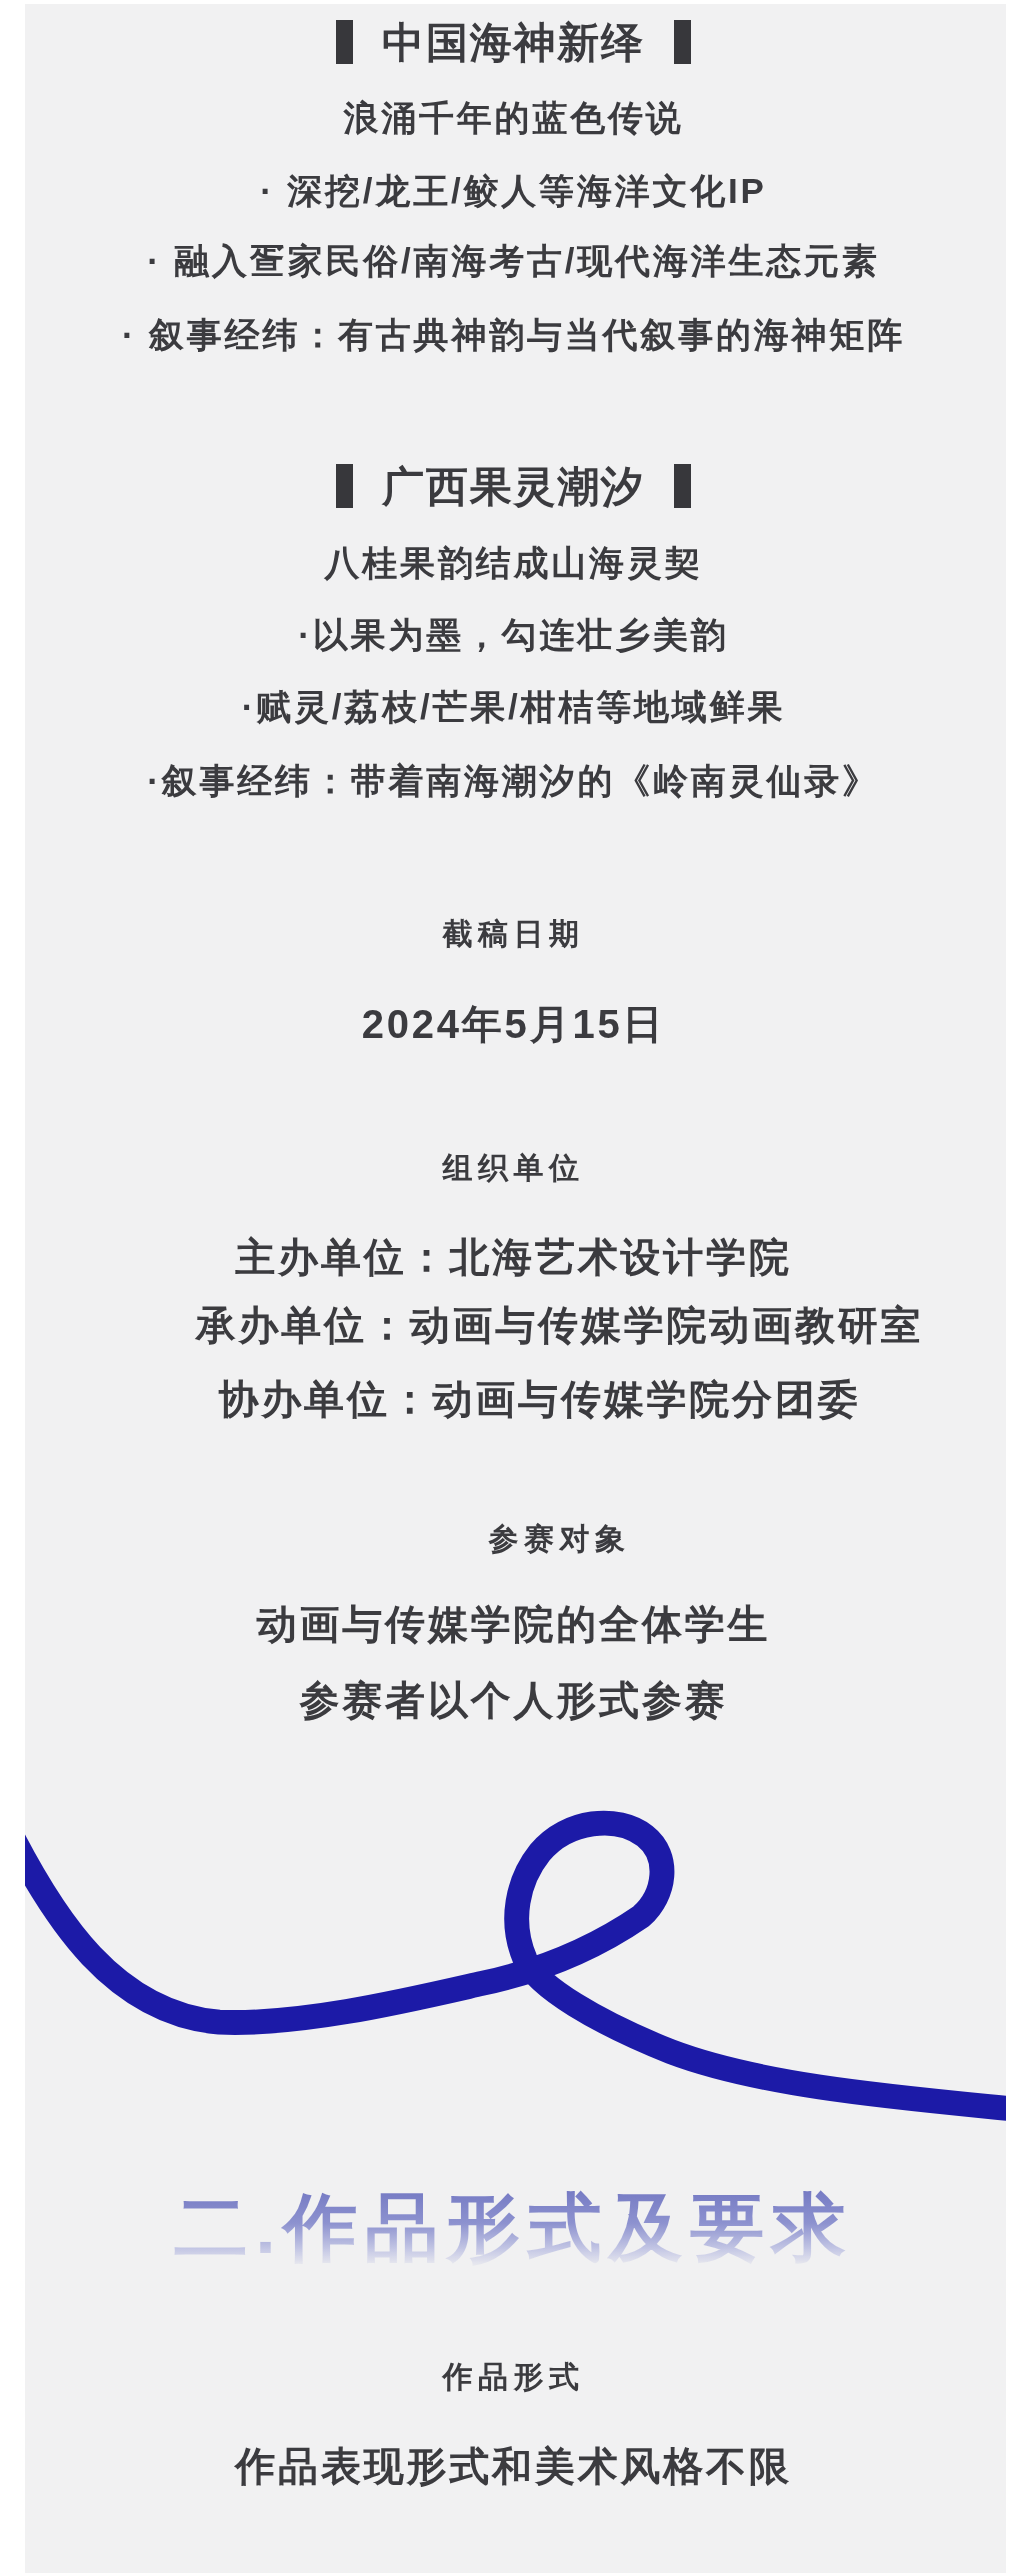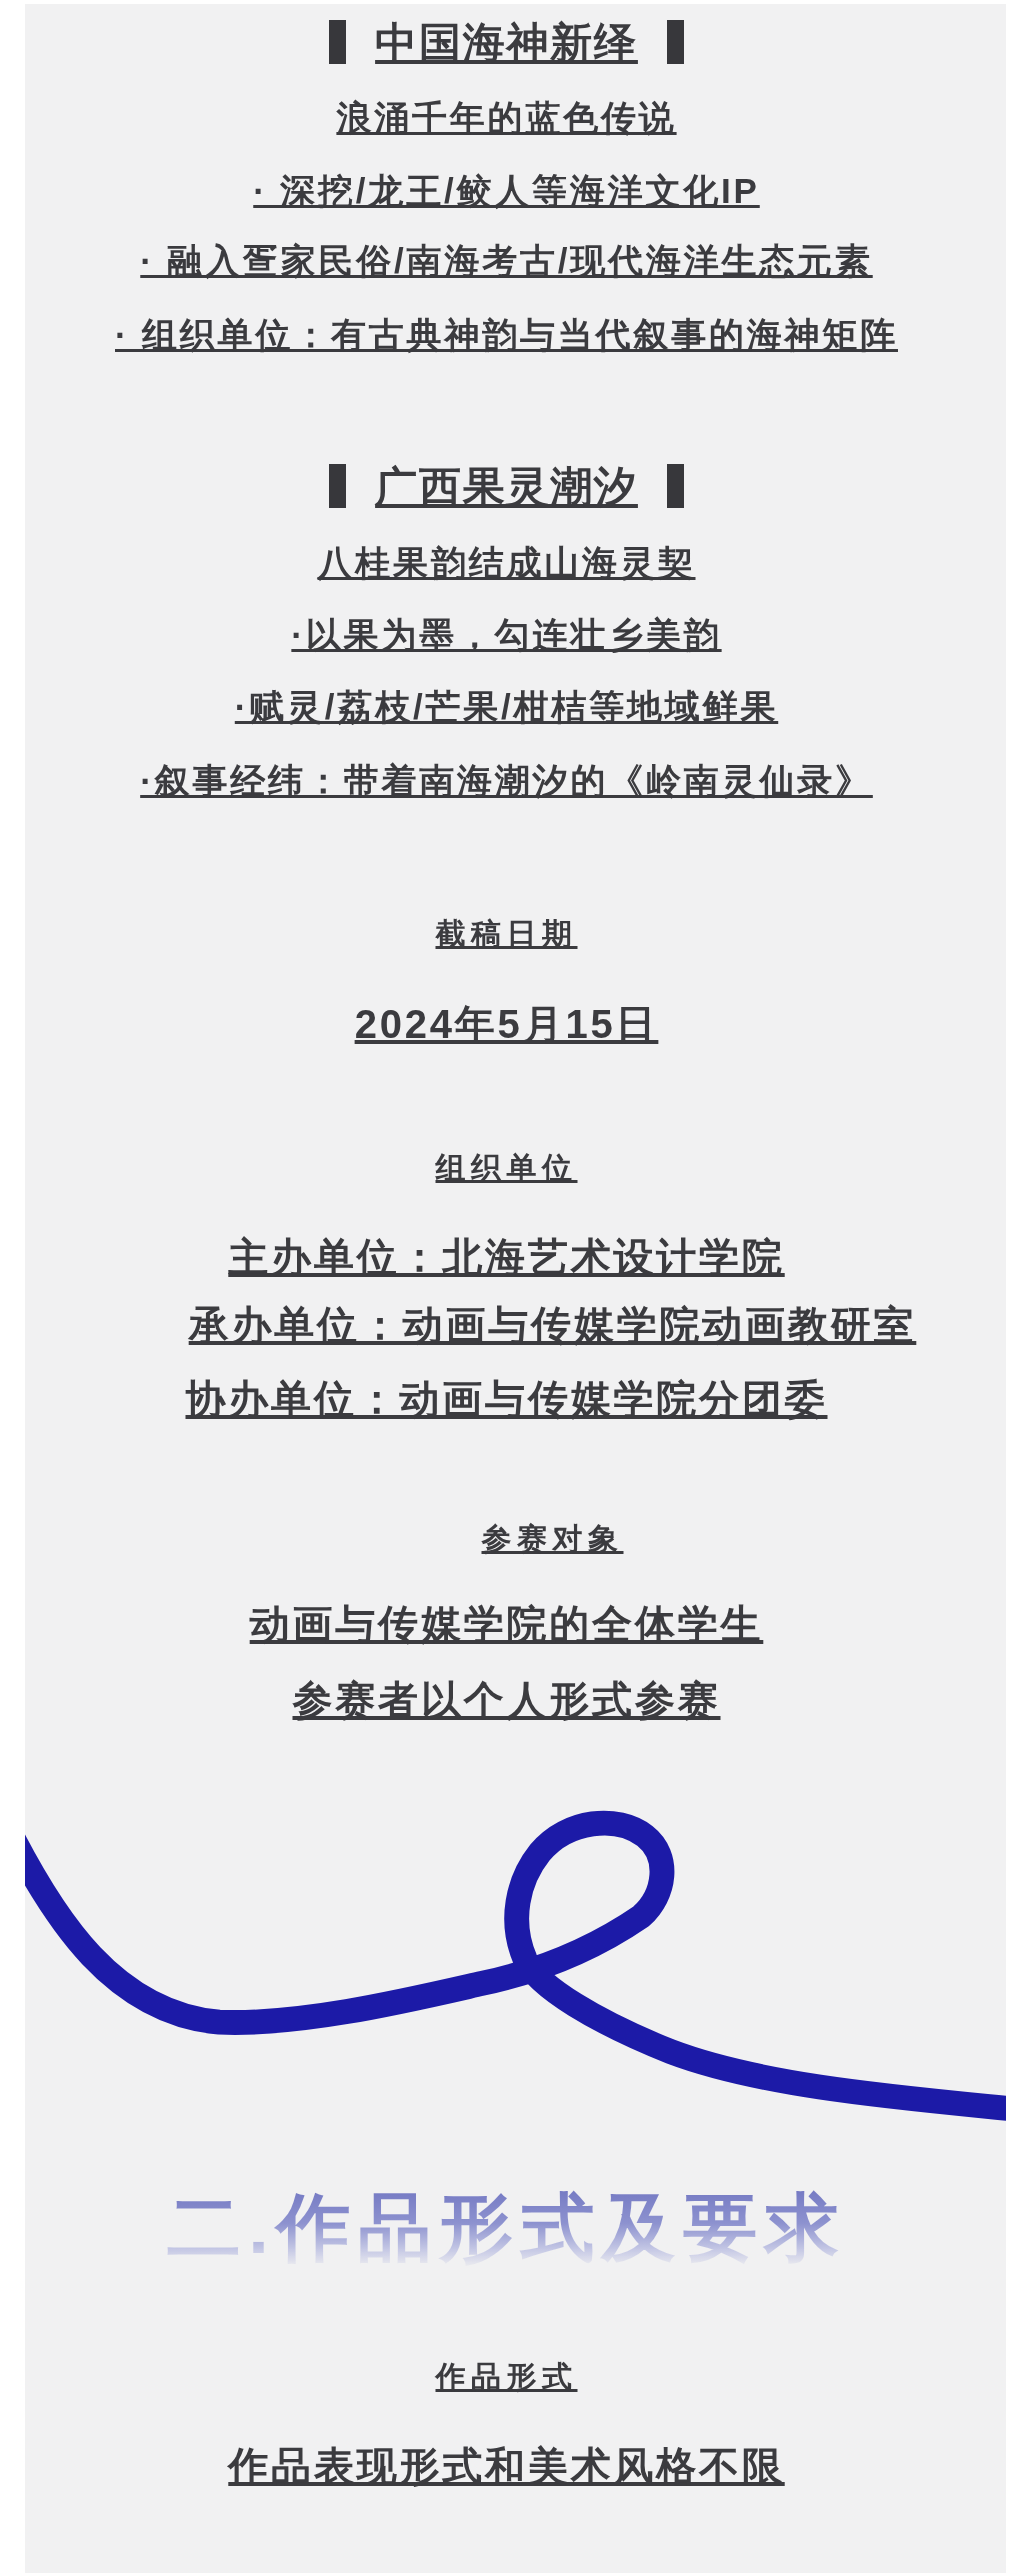--- a/index.html
+++ b/index.html
@@ -6,22 +6,22 @@
   body{
     width:1031px;height:2576px;position:relative;background:#ffffff;
     font-family:"Liberation Sans","DejaVu Sans",sans-serif;
     overflow:hidden;
   }
   .panel{
     position:absolute;left:25px;right:25px;top:3.7px;bottom:2.8px;
     background:#f1f1f2;
   }
   .tblock{
-    position:absolute;left:16px;width:981px;text-align:center;
-    color:#3b3b3f;font-weight:700;line-height:1.15;white-space:nowrap;text-decoration:underline;
+    position:absolute;left:23px;width:981px;text-align:center;
+    color:#3b3b3f;font-weight:700;line-height:1.15;white-space:nowrap;
   }
   .bar-title{font-size:42px;letter-spacing:1.8px;}
   .bar-title .bar{
     display:inline-block;width:16.6px;height:44px;background:#37373b;
     vertical-align:-7.4px;
   }
   .bar-title .bar.left{margin-right:29.5px;}
   .bar-title .bar.right{margin-left:29.5px;}
   .subtitle{font-size:35px;letter-spacing:2.8px;}
   .bullet{font-size:35px;letter-spacing:2.8px;}
@@ -44,37 +44,37 @@
 <body>
 
 <div class="panel"></div>
 
 <div class="tblock bar-title" style="top:18.5px;">
   <span class="bar left"></span><span>中国海神新绎</span><span class="bar right"></span>
 </div>
 <div class="tblock subtitle" style="top:98px;">浪涌千年的蓝色传说</div>
 <div class="tblock bullet" style="top:171px;text-align:center;">· 深挖/龙王/鲛人等海洋文化IP</div>
 <div class="tblock bullet" style="top:241px;">· 融入疍家民俗/南海考古/现代海洋生态元素</div>
-<div class="tblock bullet" style="top:315px;">· 组织单位：有古典神韵与当代叙事的海神矩阵</div>
+<div class="tblock bullet" style="top:315px;">· 叙事经纬：有古典神韵与当代叙事的海神矩阵</div>
 
 <div class="tblock bar-title" style="top:463px;">
   <span class="bar left"></span><span>广西果灵潮汐</span><span class="bar right"></span>
 </div>
 <div class="tblock subtitle" style="top:543px;">八桂果韵结成山海灵契</div>
 <div class="tblock bullet" style="top:615px;">·以果为墨，勾连壮乡美韵</div>
 <div class="tblock bullet" style="top:687px;">·赋灵/荔枝/芒果/柑桔等地域鲜果</div>
 <div class="tblock bullet" style="top:761px;">·叙事经纬：带着南海潮汐的《岭南灵仙录》</div>
 
 <div class="tblock heading" style="top:917px;">截稿日期</div>
 <div class="tblock bodyline" style="top:1001px;">2024年5月15日</div>
 
 <div class="tblock heading" style="top:1151px;">组织单位</div>
 <div class="tblock bodyline" style="top:1234px;">主办单位：北海艺术设计学院</div>
 <div class="tblock bodyline" style="top:1302px;padding-left:46px;">承办单位：动画与传媒学院动画教研室</div>
-<div class="tblock bodyline" style="top:1376px;">协办单位：动画与传媒学院分团委</div>
+<div class="tblock bodyline" style="top:1376px;margin-left:26px;">协办单位：动画与传媒学院分团委</div>
 
 <div class="tblock heading" style="top:1522px;padding-left:46px;">参赛对象</div>
 <div class="tblock bodyline" style="top:1601px;">动画与传媒学院的全体学生</div>
 <div class="tblock bodyline" style="top:1677px;">参赛者以个人形式参赛</div>
 
 <div class="curve-wrap">
   <svg width="981" height="424" viewBox="0 0 1063 460" xmlns="http://www.w3.org/2000/svg">
     <path class="curve-path" d="M -15 128
          C 30 215, 95 320, 210 330
          C 300 334, 420 305, 495 288

